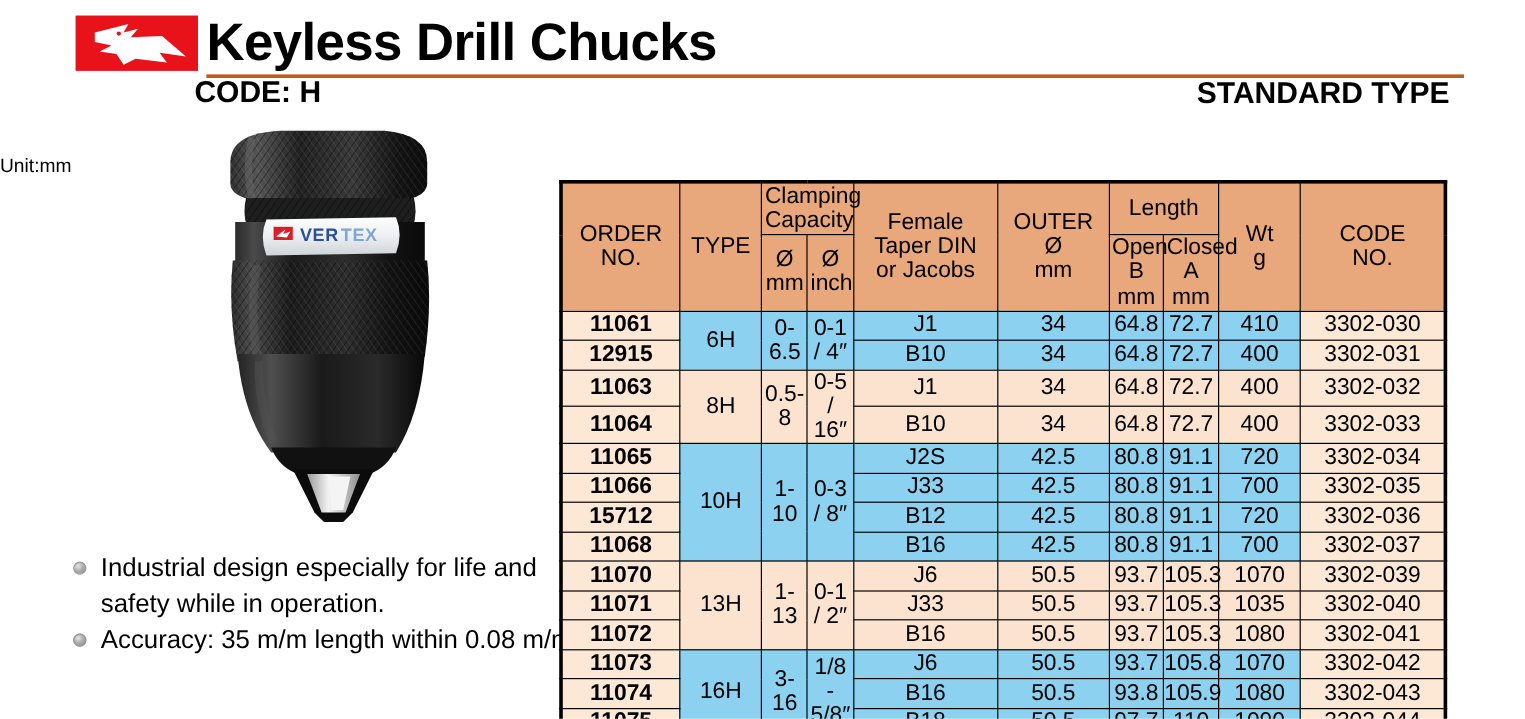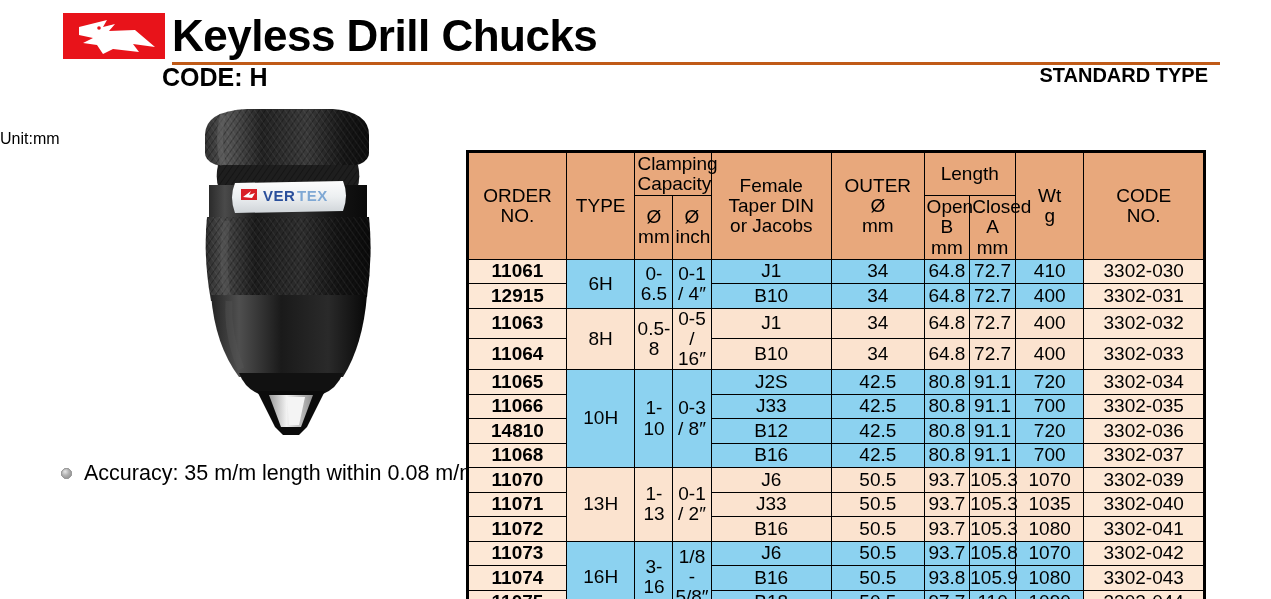--- a/index.html
+++ b/index.html
@@ -42,27 +42,27 @@
     position: absolute; left: 162px; top: 63px;
     font-size: 25px; font-weight: bold;
     letter-spacing: 0px;
     white-space: nowrap;
   }
 
   #standard-type {
     position: absolute; left: 0px; top: 64px;
     width: 1208px;
     text-align: right;
-    font-size: 20px; font-weight: bold;
+    font-size: 25px; font-weight: bold;
     white-space: nowrap;
   }
 
   
   #product-photo {
-    position: absolute; left: 183px; top: 105px;
+    position: absolute; left: 170px; top: 105px;
     width: 232px; height: 345px; text-align: center;
   }
 
   
   #features {
     position: absolute; left: 60px; top: 458px;
     width: 420px;
     font-size: 21.5px;
     line-height: 30px;
   }
@@ -232,20 +232,21 @@
 
     <path d="M40,10 Q34,34 40,60" stroke="#6a6a6a" stroke-opacity="0.5" stroke-width="6" fill="none"></path>
     <path d="M44,116 Q38,152 44,190" stroke="#5c5c5c" stroke-opacity="0.45" stroke-width="7" fill="none"></path>
     <path d="M46,196 Q44,230 58,264" stroke="#555555" stroke-opacity="0.4" stroke-width="7" fill="none"></path>
   </svg>
 </div>
 
 <div id="features">
   <div class="feature-item">
     <span class="feature-bullet"></span>
+    <span>Industrial design especially for life and safety while in operation.</span>
   </div>
   <div class="feature-item">
     <span class="feature-bullet"></span>
   </div>
   <div class="feature-item">
     <span class="feature-bullet"></span>
     <span>Accuracy: 35 m/m length within 0.08 m/m</span>
   </div>
 </div>
 
@@ -361,21 +362,21 @@
         <tr class="rowgroup-blue">
           <td class="cell-row cell-order col-order">11066</td>
           <td class="cell-row cell-data col-taper">J33</td>
           <td class="cell-row cell-data col-outer">42.5</td>
           <td class="cell-row cell-data col-open">80.8</td>
           <td class="cell-row cell-data col-closed">91.1</td>
           <td class="cell-row cell-data col-wt">700</td>
           <td class="cell-row cell-code col-code">3302-035</td>
         </tr>
         <tr class="rowgroup-blue">
-          <td class="cell-row cell-order col-order">14810</td>
+          <td class="cell-row cell-order col-order">15712</td>
           <td class="cell-row cell-data col-taper">B12</td>
           <td class="cell-row cell-data col-outer">42.5</td>
           <td class="cell-row cell-data col-open">80.8</td>
           <td class="cell-row cell-data col-closed">91.1</td>
           <td class="cell-row cell-data col-wt">720</td>
           <td class="cell-row cell-code col-code">3302-036</td>
         </tr>
         <tr class="rowgroup-blue">
           <td class="cell-row cell-order col-order">11068</td>
           <td class="cell-row cell-data col-taper">B16</td>

